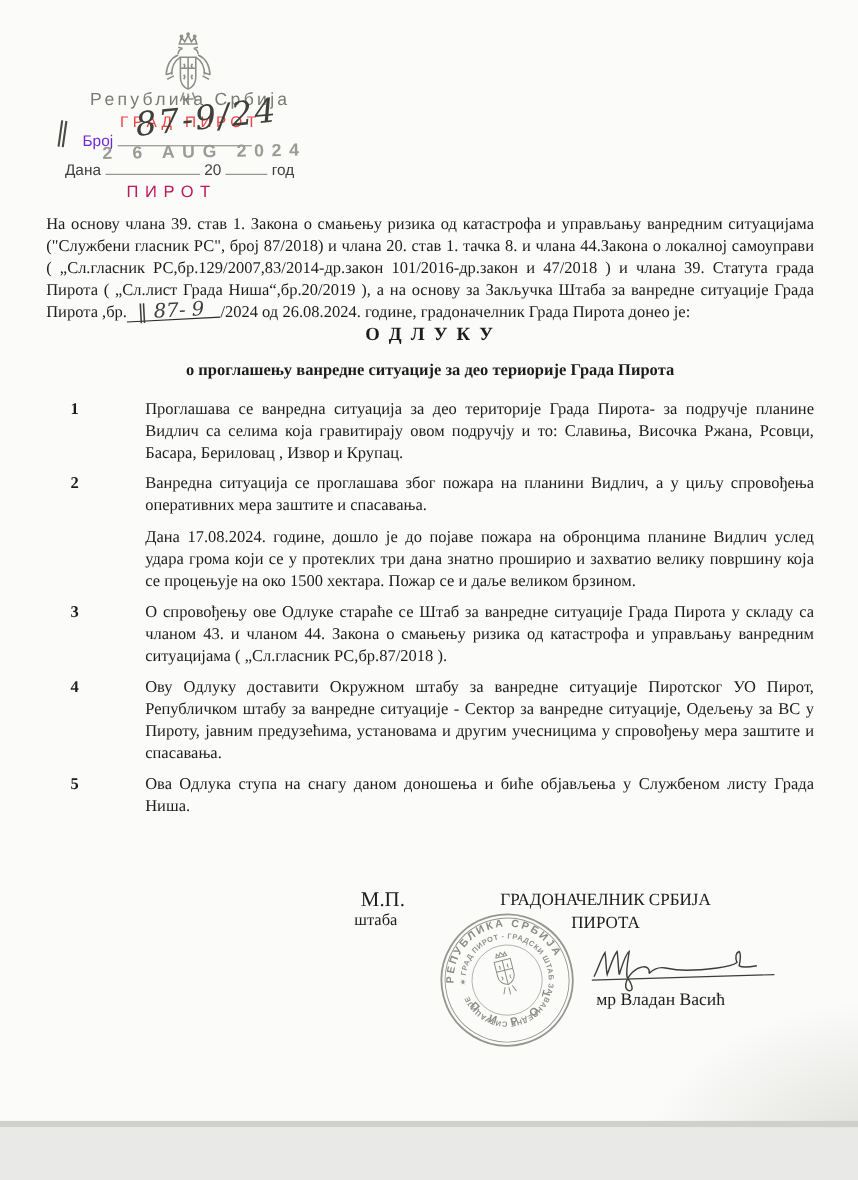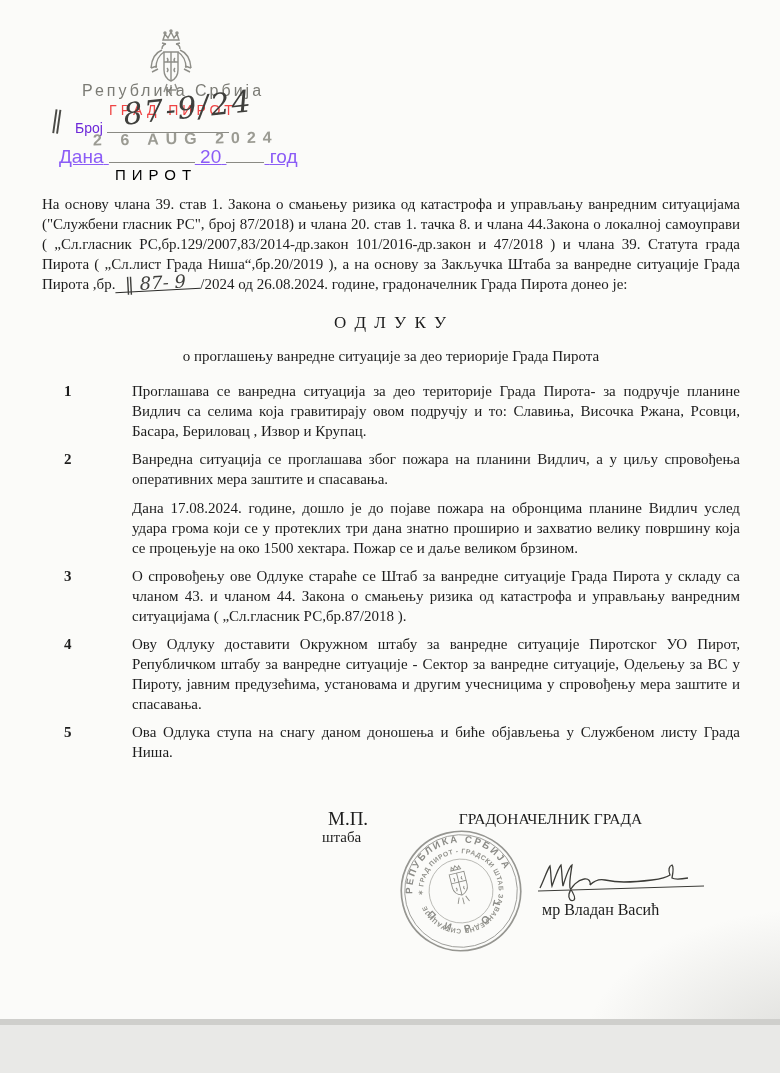--- a/index.html
+++ b/index.html
@@ -32,32 +32,32 @@
   .hdr-city { position:absolute; left:8px; top:74px; width:220px; text-align:center;
     font-size:14px; letter-spacing:4px; color:#ef4444; }
   .hdr-margin-mark { position:absolute; left:-4px; top:78px; font-size:24px; color:#4a4a46;
     transform:rotate(8deg); font-family:"DejaVu Serif", serif; font-style:italic; }
   .hdr-broj-row { position:absolute; left:20px; top:92px; font-size:14px; color:#6d28d9; }
   .blank { display:inline-block; border-bottom:1.5px solid #8a8a84; height:12px; vertical-align:baseline; }
   .hdr-broj-hw { position:absolute; left:68px; top:62px; font-size:30px; color:#3f3f3c;
     font-family:"DejaVu Serif", serif; font-style:italic; transform:rotate(-6deg); letter-spacing:2px; white-space:nowrap;}
   .hdr-datestamp { position:absolute; left:38px; top:102px; font-size:16px; color:#9b9b93;
     letter-spacing:7px; transform:rotate(-1deg); font-weight:bold; white-space:nowrap;}
-  .hdr-dana-row { position:absolute; left:4px; top:118px; font-size:19px; color:#8b5cf6; white-space:nowrap;text-decoration:underline;}
-  .hdr-pirot { position:absolute; left:60px; top:138px; font-size:15px; letter-spacing:6px; color:#000000; }
+  .hdr-dana-row { position:absolute; left:4px; top:118px; font-size:14px; color:#404040; white-space:nowrap;}
+  .hdr-pirot { position:absolute; left:60px; top:138px; font-size:15px; letter-spacing:6px; color:#be185d; }
 
   
   .body { position:absolute; left:42px; top:194px; width:698px;
     font-size:15px; line-height:20px; }
   .intro { text-align:justify; }
   .hw-inline { font-family:"DejaVu Serif", serif; font-style:italic; color:#3f3f3c;
     display:inline-block; transform:rotate(-3deg); font-size:18px;
     border-bottom:1px solid #2a2a28; padding:0 14px 0 10px; line-height:14px; }
-  .doc-title { text-align:center; font-weight:normal; font-size:17px; letter-spacing:2px; margin-top:19px; }
-  .doc-subtitle { text-align:center; font-weight:normal; font-size:15px; margin-top:13px; }
+  .doc-title { text-align:center; font-weight:bold; font-size:17px; letter-spacing:2px; }
+  .doc-subtitle { text-align:center; font-weight:bold; font-size:15px; margin-top:13px; }
   .items { margin-top:15px; }
   .item { display:flex; margin-bottom:8px; }
   .item .num { width:24px; margin-left:22px; font-weight:bold; flex:0 0 auto; }
   .item .txt { flex:1; text-align:justify;margin-left:44px; }
   .item .note { margin-top:9px; text-align:justify; }
 
   
   .sig-mp { position:absolute; left:328px; top:808px; font-size:19px; }
   .sig-mp-sub { position:absolute; left:322px; top:829px; font-size:15px; }
   .sig-title { position:absolute; left:428px; top:808px; width:245px; text-align:center;
@@ -140,21 +140,22 @@
         <div class="num">5</div>
         <div class="txt">Ова Одлука ступа на снагу даном доношења и биће објављења у Службеном листу Града Ниша.</div>
       </div>
     </div>
   </div>
 
   <div class="sig-mp">М.П.</div>
   <div class="sig-mp-sub">штаба</div>
 
   <div class="sig-title">
-    <div>ГРАДОНАЧЕЛНИК ГРАДА</div>
+    <div>ГРАДОНАЧЕЛНИК СРБИЈА</div>
+    <div>ПИРОТА</div>
   </div>
 
   <svg class="round-stamp" viewBox="0 0 150 150">
     <defs>
       <path id="arcTop" d="M 17,75 A 58,58 0 0 1 133,75"></path>
       <path id="arcBottom" d="M 26,75 A 49,49 0 0 0 124,75"></path>
       <path id="innerCircle" d="M 75,75 m -45,0 a 45,45 0 1 1 90,0 a 45,45 0 1 1 -90,0"></path>
     </defs>
     <circle cx="75" cy="75" r="71" fill="none" stroke="#7d7d78" stroke-width="2"></circle>
     <circle cx="75" cy="75" r="67" fill="none" stroke="#7d7d78" stroke-width="1"></circle>

